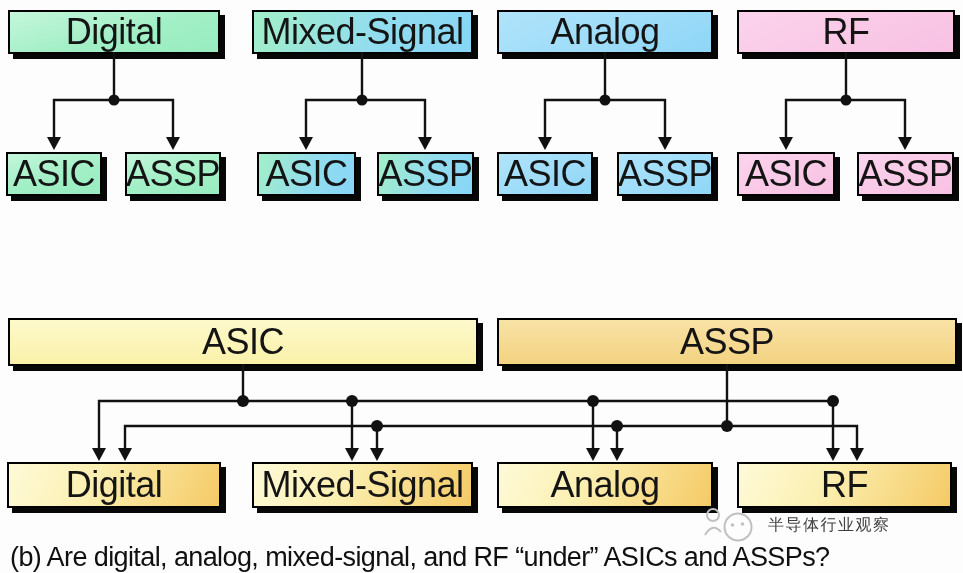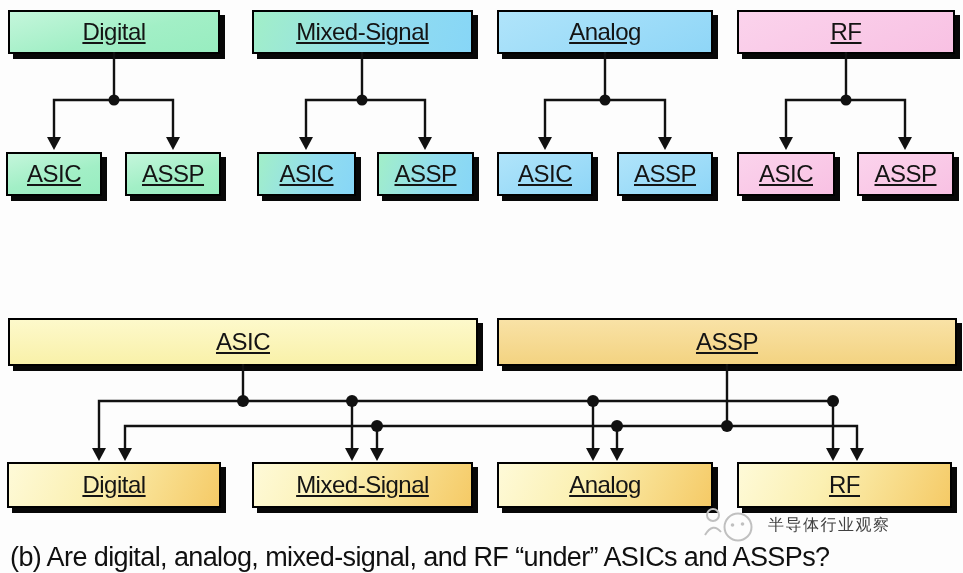--- a/index.html
+++ b/index.html
@@ -4,21 +4,21 @@
 <style>
   html,body{margin:0;padding:0;background:#ffffff;}
   #stage{
     position:relative;width:963px;height:573px;background:#fdfdfd;
     font-family:"Liberation Sans",sans-serif;overflow:hidden;
   }
   .box{
     position:absolute;box-sizing:border-box;
     border:2px solid #000;box-shadow:5px 5px 0 #070707;
     display:flex;align-items:center;justify-content:center;
-    font-size:24px;letter-spacing:-0.5px;color:#141414;white-space:nowrap;text-decoration:underline;
+    font-size:36px;letter-spacing:-0.5px;color:#141414;white-space:nowrap;
   }
   .c-green{background:linear-gradient(165deg,#c4f6db 0%,#a2efc6 55%,#98edc0 100%);}
   .c-teal{background:linear-gradient(110deg,#a2efc8 0%,#92ddee 55%,#87d6f7 100%);}
   .c-blue{background:linear-gradient(155deg,#b0e4fa 0%,#8fd6f7 100%);}
   .c-pink{background:linear-gradient(155deg,#fbd3ec 0%,#f8c1e3 100%);}
   .c-paleyellow{background:linear-gradient(180deg,#fdf9cb 0%,#f9f1a9 100%);}
   .c-amber{background:linear-gradient(180deg,#f9e2a6 0%,#f3d381 100%);}
   .c-gold{background:linear-gradient(115deg,#fefad8 0%,#fbf0b2 40%,#f5ca66 100%);}
   svg.wires{position:absolute;left:0;top:0;pointer-events:none;}
   .caption{

